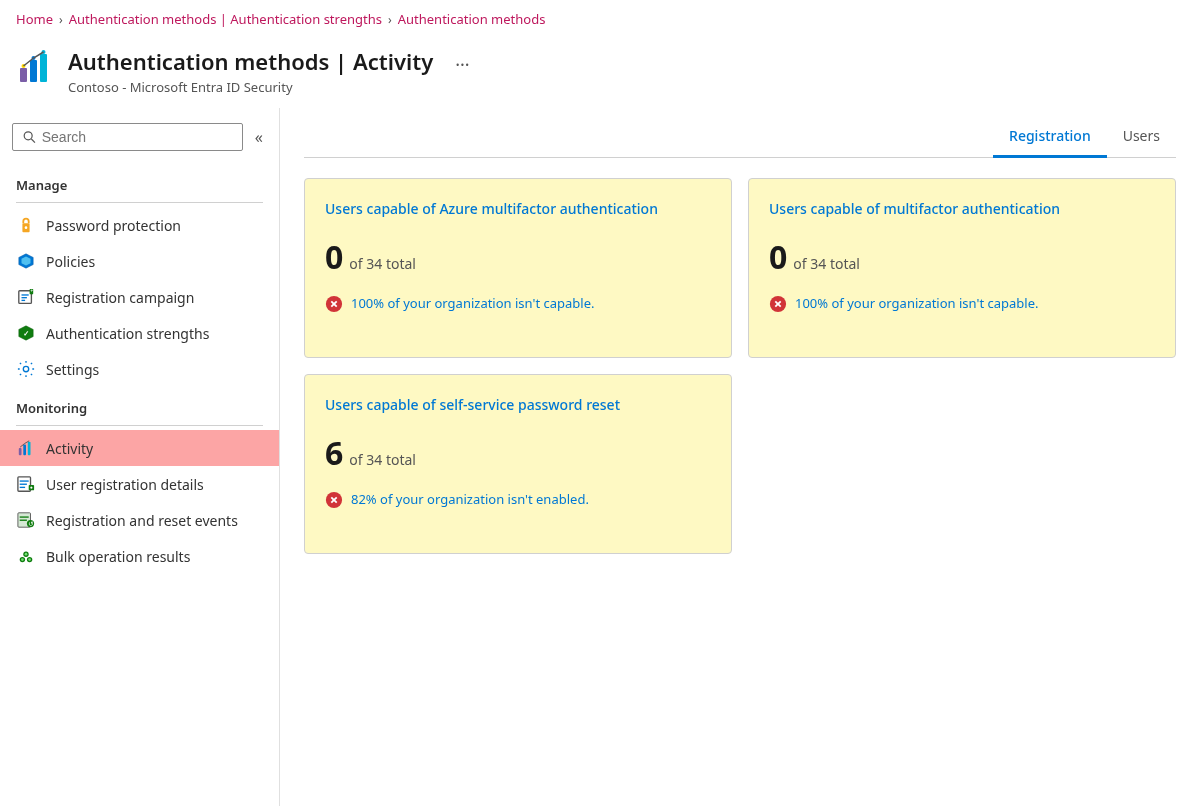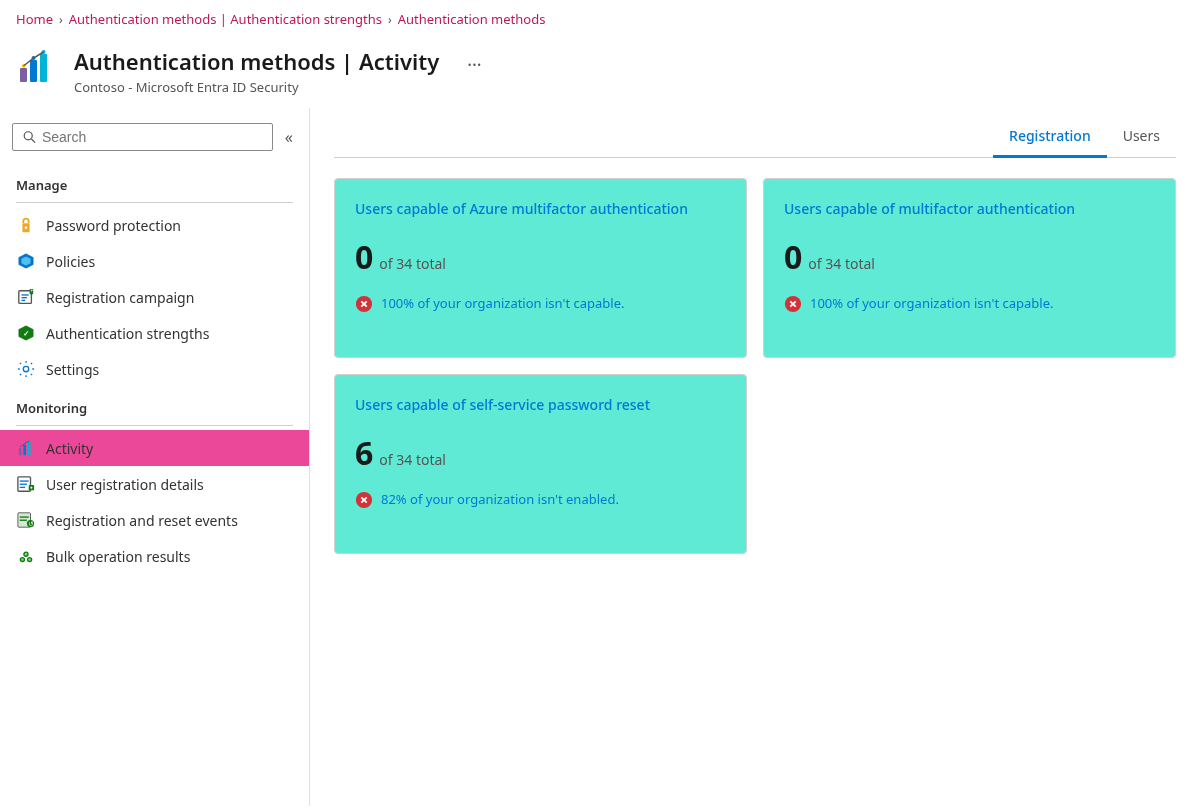--- a/index.html
+++ b/index.html
@@ -8,41 +8,41 @@
     
     .breadcrumb {
       display: flex; align-items: center; gap: 6px;
       padding: 10px 16px; font-size: 13px; color: #0078d4;
     }
     .breadcrumb span { color: #be185d; cursor: pointer; }
     .breadcrumb .sep { color: #555; font-size: 12px; }
 
     
     .header {
-      display: flex; align-items: flex-start; padding: 8px 1px 12px 16px; gap: 18px;
+      display: flex; align-items: flex-start; padding: 8px 1px 12px 16px; gap: 12px;
     }
     .header-icon {
       width: 40px; height: 40px; margin-top: 2px; flex-shrink: 0;
     }
     .header-text h1 {
       font-size: 22px; font-weight: 600; color: #1a1a1a;
     }
     .header-text .subtitle {
       font-size: 13px; color: #555; margin-top: 2px;
     }
     .header-more {
       margin-left: 10px; font-size: 18px; color: #555; cursor: pointer; margin-top: 6px;
     }
 
     
     .layout { display: flex; height: calc(100vh - 110px); }
 
     
     .sidebar {
-      width: 310px; flex-shrink: 0; border-right: 1px solid #e0e0e0;
+      width: 280px; flex-shrink: 0; border-right: 1px solid #e0e0e0;
       display: flex; flex-direction: column; padding: 8px 0;
     }
     .search-row {
       display: flex; align-items: center; gap: 8px; padding: 6px 12px 12px 12px;
     }
     .search-box {
       display: flex; align-items: center; gap: 6px;
       border: 1px solid #8a8a8a; border-radius: 2px;
       padding: 5px 10px; flex: 1; cursor: text;
     }
@@ -58,41 +58,41 @@
       padding: 8px 16px 4px 16px; margin-top: 4px;
     }
     .section-divider {
       border: none; border-top: 1px solid #d0d0d0; margin: 4px 16px 4px 16px;
     }
 
     .nav-item {
       display: flex; align-items: center; gap: 10px;
       padding: 8px 16px; cursor: pointer; color: #333; font-size: 14px;
     }
-    .nav-item.active { background: #ec4899; }
+    .nav-item.active { background: #fca5a5; }
     .nav-item .icon { width: 20px; height: 20px; flex-shrink: 0; display: flex; align-items: center; justify-content: center; }
 
     
     .main { flex: 1; padding: 0 24px 24px 24px; overflow-y: auto; }
 
     
     .tabs { display: flex; gap: 0; border-bottom: 1px solid #d0d0d0; margin-bottom: 20px; margin-top: 8px; justify-content: flex-end; }
     .tab {
       padding: 10px 16px; cursor: pointer; font-size: 14px;
       color: #555; border-bottom: 3px solid transparent; margin-bottom: -1px;
     }
     .tab.active { color: #0078d4; border-bottom: 3px solid #0078d4; font-weight: 500; }
 
     
     .cards-grid {
       display: grid; grid-template-columns: 1fr 1fr; gap: 16px;
     }
     .card {
       border: 1px solid #d0d0d0; border-radius: 4px; padding: 20px;
-      background: #5eead4; min-height: 180px;
+      background: #fef9c3; min-height: 180px;
     }
     .card-title {
       color: #0078d4; font-size: 14px; font-weight: 500; margin-bottom: 16px;
       line-height: 1.4;
     }
     .card-count {
       display: flex; align-items: baseline; gap: 6px; margin-bottom: 16px;
     }
     .card-count .num { font-size: 32px; font-weight: 700; color: #1a1a1a; }
     .card-count .of-text { font-size: 14px; color: #555; }

